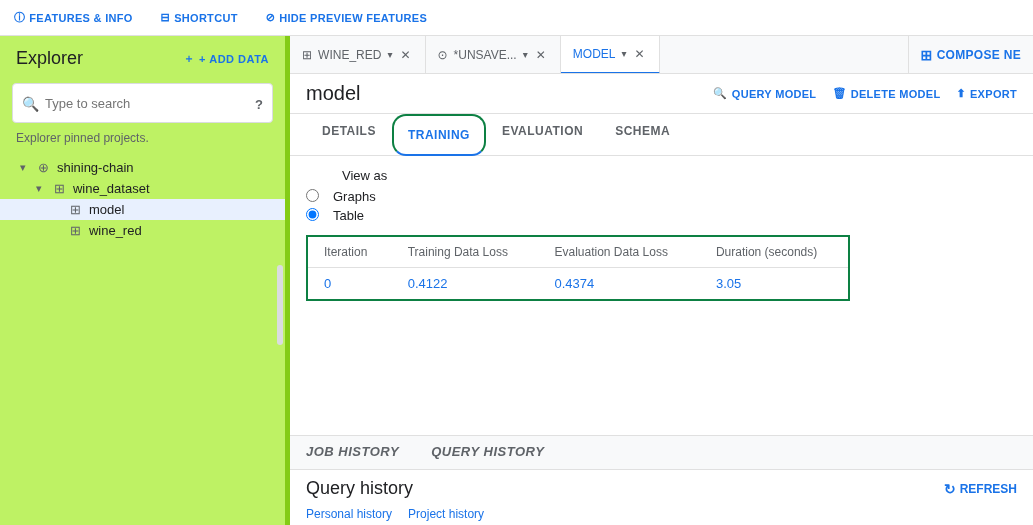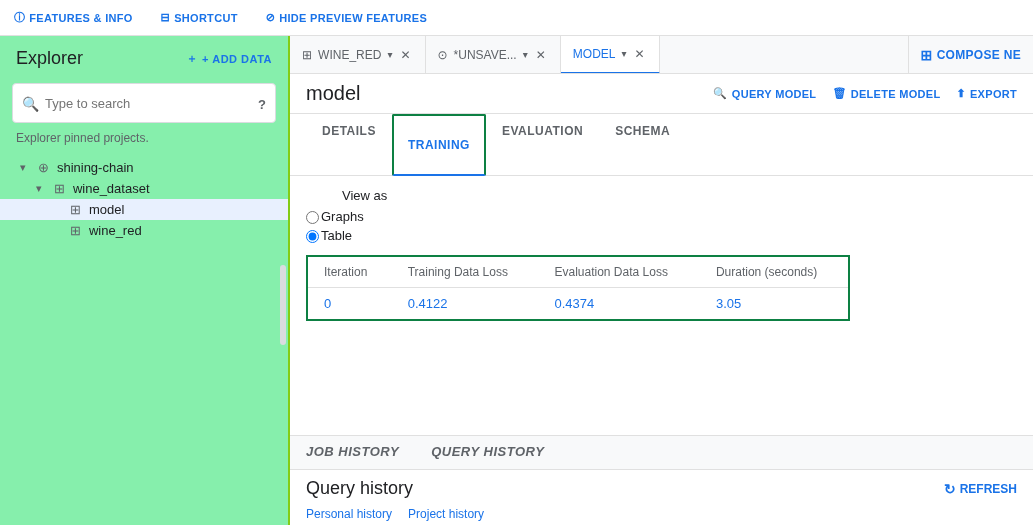--- a/index.html
+++ b/index.html
@@ -32,24 +32,24 @@
     
     .main-layout {
       display: flex;
       height: calc(525px - 36px);
     }
 
     
     .sidebar {
       width: 290px;
       min-width: 290px;
-      border-right: 2px solid #84cc16;
+      border-right: 5px solid #84cc16;
       display: flex;
       flex-direction: column;
-      background: #86efac;
+      background: #bef264;
     }
     .sidebar-header {
       display: flex;
       align-items: center;
       justify-content: space-between;
       padding: 12px 16px 8px;
     }
     .sidebar-title {
       font-size: 18px;
       font-weight: 400;
@@ -218,38 +218,38 @@
       letter-spacing: 0.5px;
       border-bottom: 2px solid transparent;
       margin-bottom: -1px;
     }
     .sub-tab.active {
       color: #1a73e8;
       border-bottom: 2px solid #1a73e8;
     }
     .sub-tab-highlighted {
       border: 2.5px solid #0d8043;
-      border-radius: 2px;
-      padding: 22px 14px;
+      border-radius: 14px;
+      padding: 12px 14px;
     }
 
     
     .view-as-section {
       padding: 12px 16px 8px;
     }
     .view-as-label {
       font-size: 13px;
       color: #202124;
       margin-bottom: 6px;
       margin-left: 36px;
     }
     .radio-row {
       display: flex;
-      align-items: flex-end;
-      gap: 2px;
+      align-items: flex-start;
+      gap: 14px;
       margin-bottom: 4px;
       font-size: 13px;
       color: #202124;
     }
     .radio-input { cursor: pointer; }
 
     
     .table-section {
       padding: 0 16px;
     }

